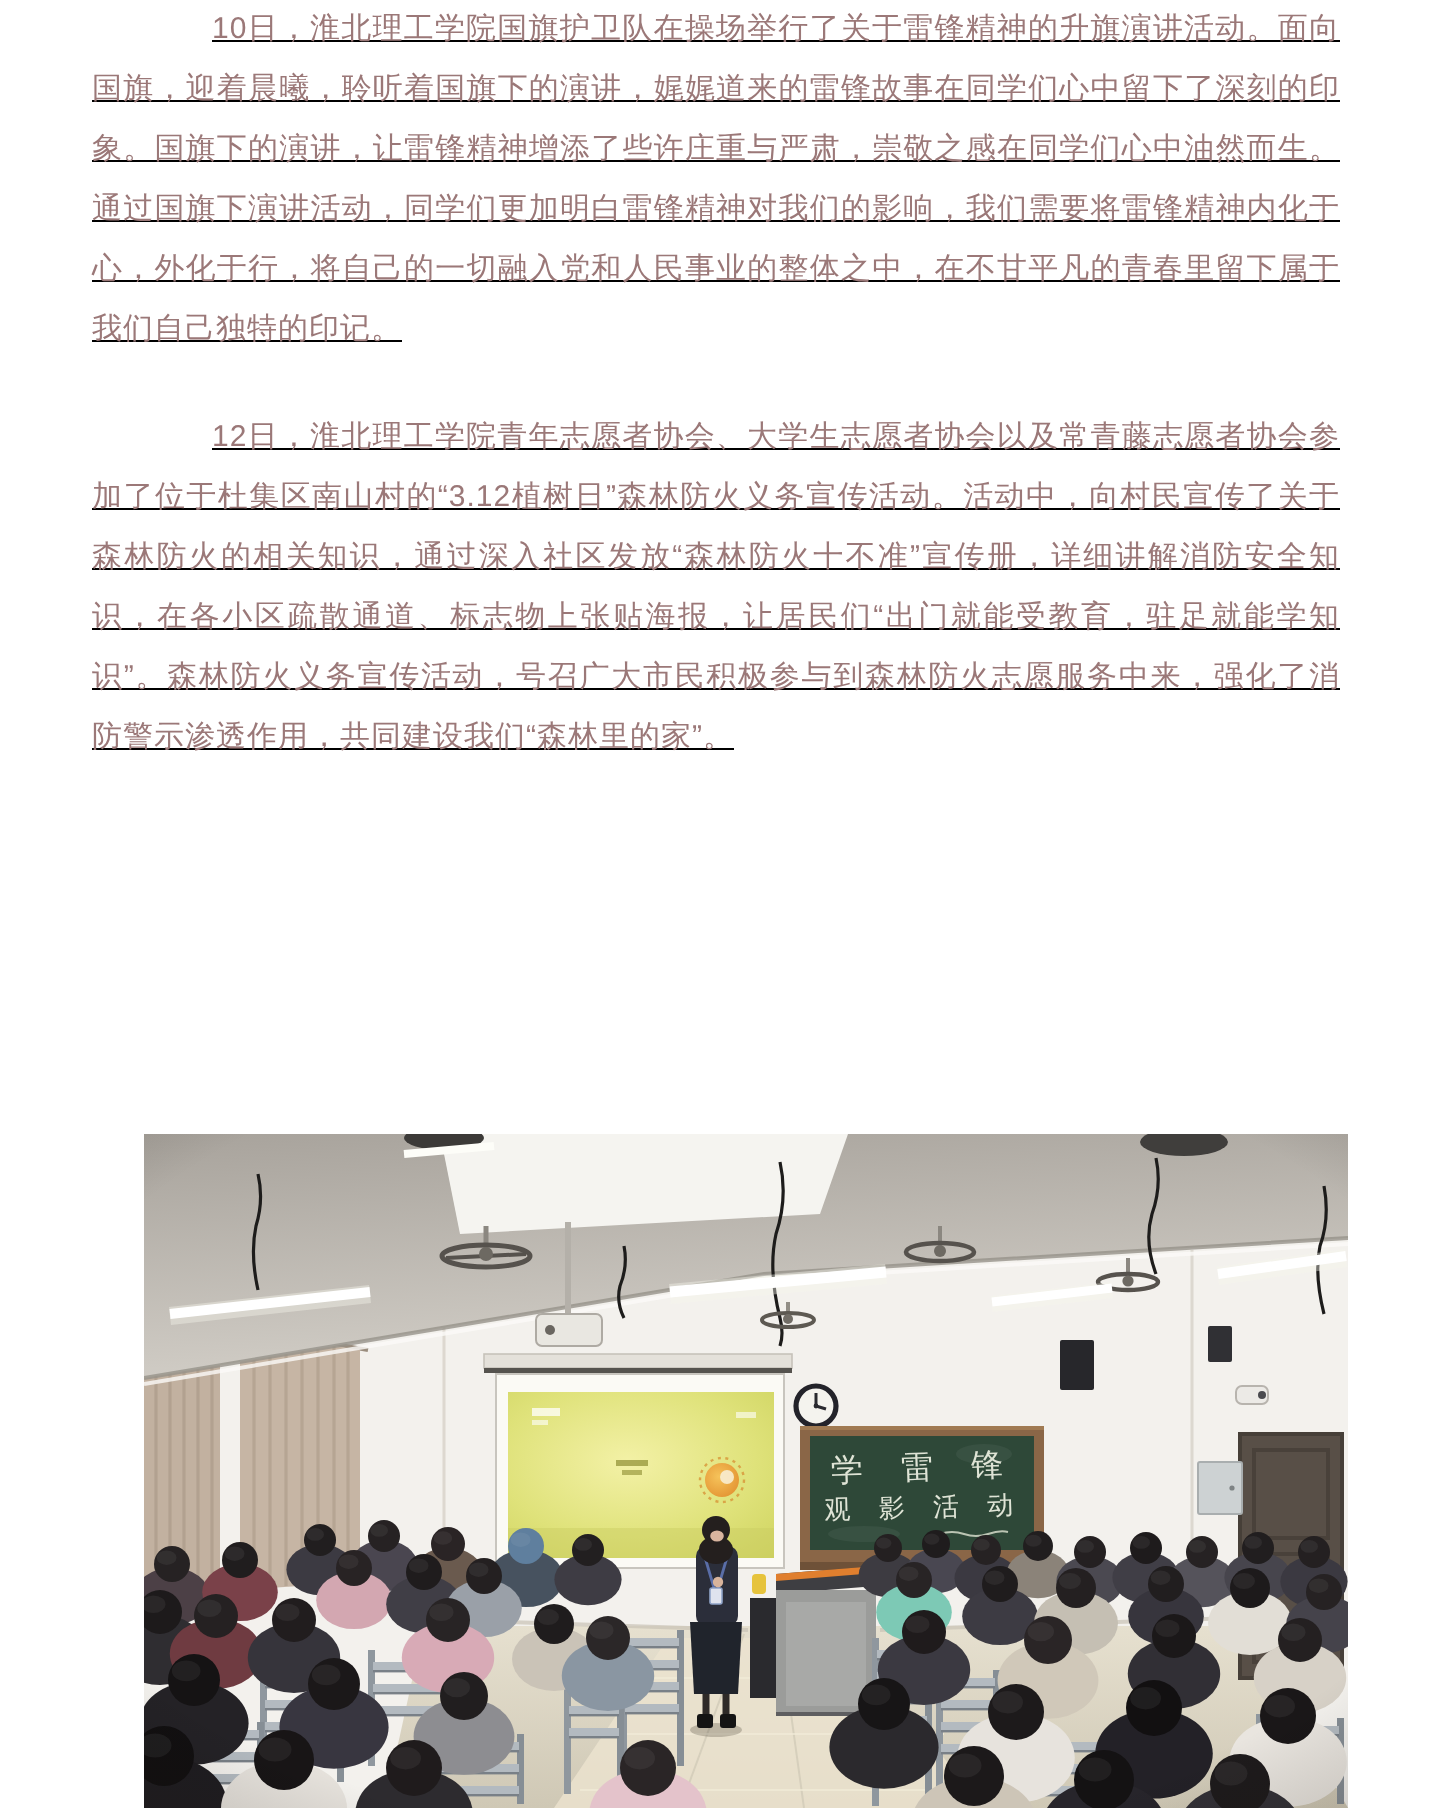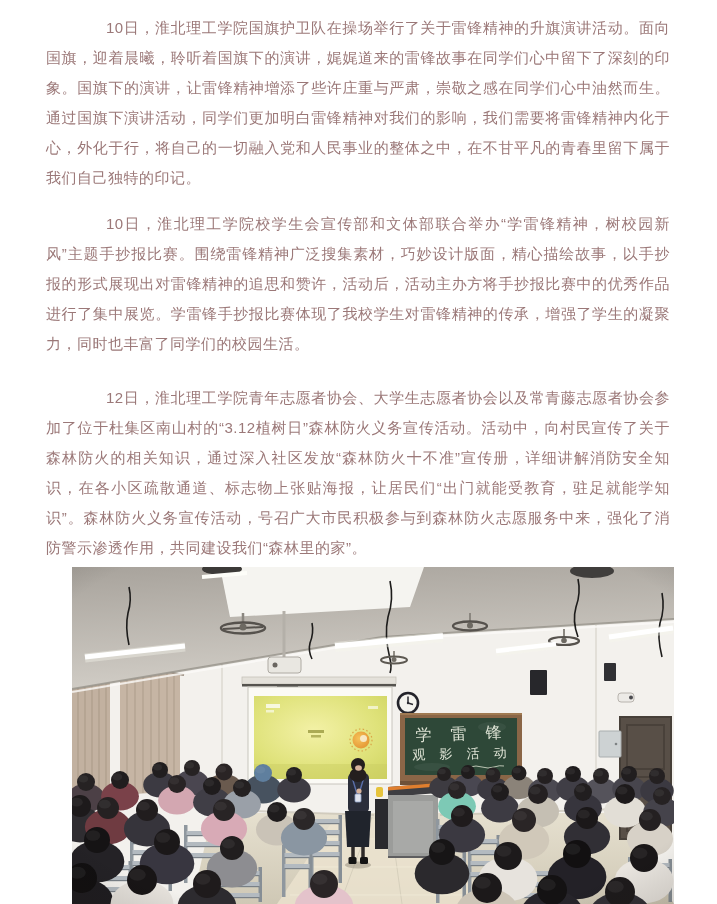--- a/index.html
+++ b/index.html
@@ -2,21 +2,21 @@
 <html><head>
 <meta charset="utf-8">
 <style>
   html,body{margin:0;padding:0;}
   body{
     width:717px;height:904px;position:relative;overflow:hidden;
     background:#ffffff;
     font-family:"Liberation Sans","DejaVu Sans",sans-serif;
   }
   .article{
-    position:absolute;left:46px;top:0;width:624px;padding-top:13px;
+    position:absolute;left:46px;top:0;width:624px;text-decoration:underline;
   }
   .article p{
     margin:0 0 16px 0;
     font-size:15px;line-height:30px;letter-spacing:.5px;
     color:#9b7878;
     text-align:justify;text-justify:inter-ideograph;
     text-indent:60px;
   }
   .photo-wrap{
     position:absolute;left:72px;top:567px;width:602px;height:337px;
@@ -26,21 +26,20 @@
   .chalk{
     font-family:"DejaVu Sans","Liberation Sans",sans-serif;
     fill:#edf0e2;opacity:.93;
   }
 </style>
 </head>
 <body>
 
 <div class="article">
   <p style="color: rgb(155, 120, 120);">10日，淮北理工学院国旗护卫队在操场举行了关于雷锋精神的升旗演讲活动。面向国旗，迎着晨曦，聆听着国旗下的演讲，娓娓道来的雷锋故事在同学们心中留下了深刻的印象。国旗下的演讲，让雷锋精神增添了些许庄重与严肃，崇敬之感在同学们心中油然而生。通过国旗下演讲活动，同学们更加明白雷锋精神对我们的影响，我们需要将雷锋精神内化于心，外化于行，将自己的一切融入党和人民事业的整体之中，在不甘平凡的青春里留下属于我们自己独特的印记。</p>
-  <p style="color: rgb(155, 120, 120);">10日，淮北理工学院校学生会宣传部和文体部联合举办“学雷锋精神，树校园新风”主题手抄报比赛。围绕雷锋精神广泛搜集素材，巧妙设计版面，精心描绘故事，以手抄报的形式展现出对雷锋精神的追思和赞许，活动后，活动主办方将手抄报比赛中的优秀作品进行了集中展览。学雷锋手抄报比赛体现了我校学生对雷锋精神的传承，增强了学生的凝聚力，同时也丰富了同学们的校园生活。</p>
   <p style="color: rgb(155, 120, 120); margin-top: 24px;">12日，淮北理工学院青年志愿者协会、大学生志愿者协会以及常青藤志愿者协会参加了位于杜集区南山村的“3.12植树日”森林防火义务宣传活动。活动中，向村民宣传了关于森林防火的相关知识，通过深入社区发放“森林防火十不准”宣传册，详细讲解消防安全知识，在各小区疏散通道、标志物上张贴海报，让居民们“出门就能受教育，驻足就能学知识”。森林防火义务宣传活动，号召广大市民积极参与到森林防火志愿服务中来，强化了消防警示渗透作用，共同建设我们“森林里的家”。</p>
 </div>
 
 <div class="photo-wrap">
 <svg width="602" height="337" viewBox="0 0 602 337" xmlns="http://www.w3.org/2000/svg">
   <defs>
     <linearGradient id="soffitGrad" x1="0" y1="0" x2="0.25" y2="1">
       <stop offset="0" stop-color="#a8a39c"></stop>
       <stop offset="1" stop-color="#d2cec7"></stop>
     </linearGradient>

